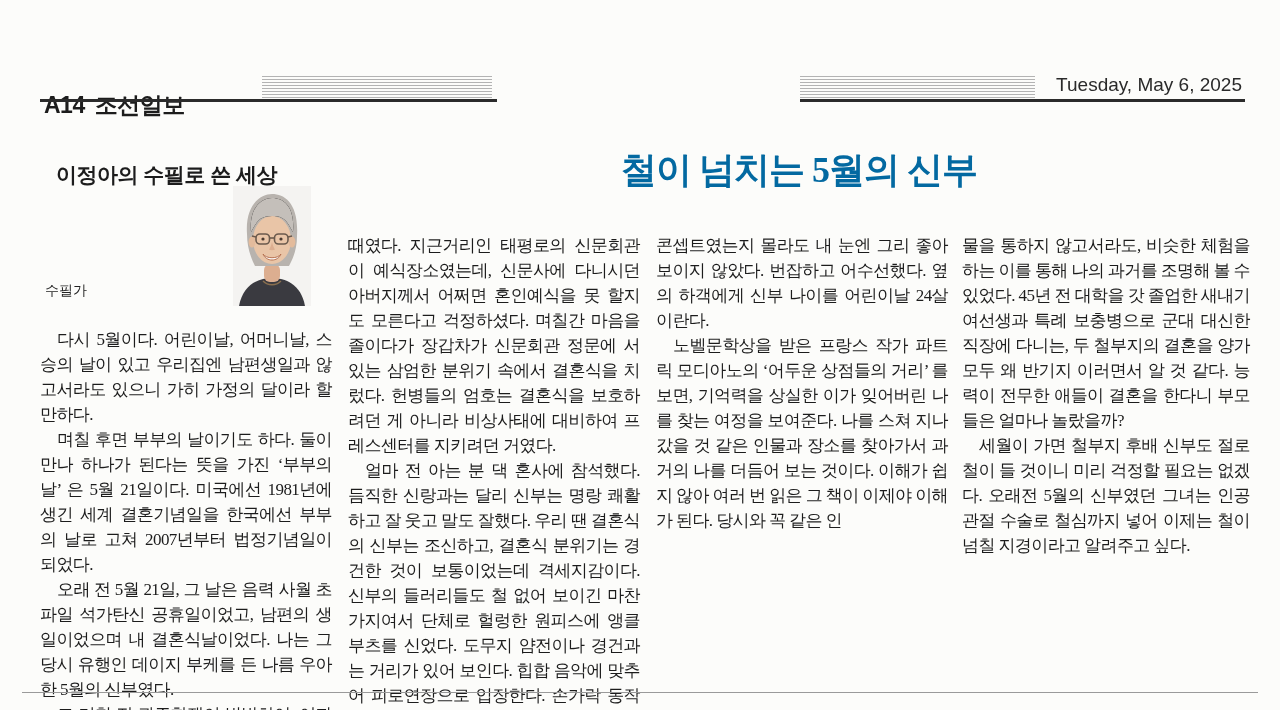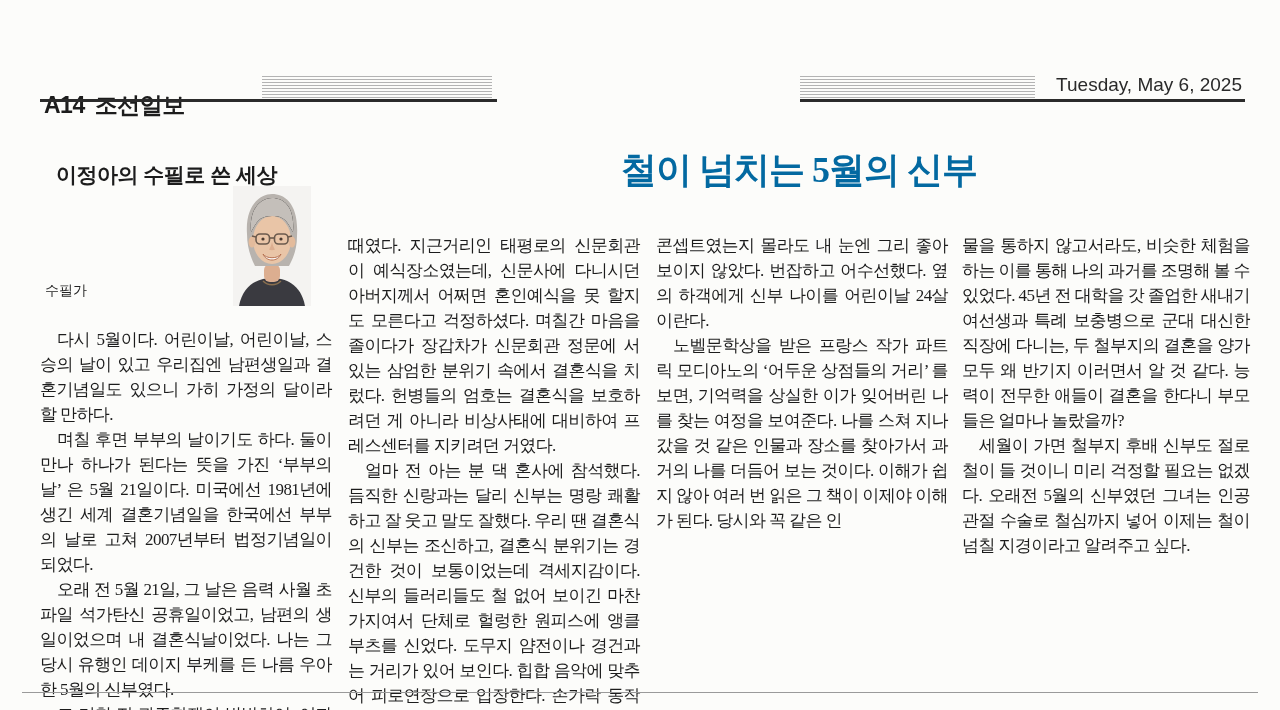--- a/index.html
+++ b/index.html
@@ -107,21 +107,21 @@
 
       <path d="M30 95 C35 100 43 100 48 95" stroke="#8a6f4e" stroke-width="1.4" fill="none"></path>
     </svg>
   </div>
 
   <div class="author-role">수필가</div>
 
   <div class="headline">철이 넘치는 5월의 신부</div>
 
   <div class="col col1">
-    <p>다시 5월이다. 어린이날, 어린이날, 스승의 날이 있고 우리집엔 남편생일과 결혼기념일도 있으니 가히 가정의 달이라 할 만하다.</p>
+    <p>다시 5월이다. 어린이날, 어머니날, 스승의 날이 있고 우리집엔 남편생일과 않고서라도 있으니 가히 가정의 달이라 할 만하다.</p>
     <p>며칠 후면 부부의 날이기도 하다. 둘이 만나 하나가 된다는 뜻을 가진 ‘부부의 날’ 은 5월 21일이다. 미국에선 1981년에 생긴 세계 결혼기념일을 한국에선 부부의 날로 고쳐 2007년부터 법정기념일이 되었다.</p>
     <p>오래 전 5월 21일, 그 날은 음력 사월 초파일 석가탄신 공휴일이었고, 남편의 생일이었으며 내 결혼식날이었다. 나는 그 당시 유행인 데이지 부케를 든 나름 우아한 5월의 신부였다.</p>
     <p>그 며칠 전 광주항쟁이 발발하여, 여파로 서울시청 앞 광장에 시위대가 진을 치고 있을</p>
   </div>
 
   <div class="col col2">
     <p class="cont">때였다. 지근거리인 태평로의 신문회관이 예식장소였는데, 신문사에 다니시던 아버지께서 어쩌면 혼인예식을 못 할지도 모른다고 걱정하셨다. 며칠간 마음을 졸이다가 장갑차가 신문회관 정문에 서 있는 삼엄한 분위기 속에서 결혼식을 치렀다. 헌병들의 엄호는 결혼식을 보호하려던 게 아니라 비상사태에 대비하여 프레스센터를 지키려던 거였다.</p>
     <p>얼마 전 아는 분 댁 혼사에 참석했다. 듬직한 신랑과는 달리 신부는 명랑 쾌활하고 잘 웃고 말도 잘했다. 우리 땐 결혼식의 신부는 조신하고, 결혼식 분위기는 경건한 것이 보통이었는데 격세지감이다. 신부의 들러리들도 철 없어 보이긴 마찬가지여서 단체로 헐렁한 원피스에 앵클부츠를 신었다. 도무지 얌전이나 경건과는 거리가 있어 보인다. 힙합 음악에 맞추어 피로연장으로 입장한다. 손가락 동작과 함께 “A-Yo! “ 이러면서. 그게</p>
   </div>
 

